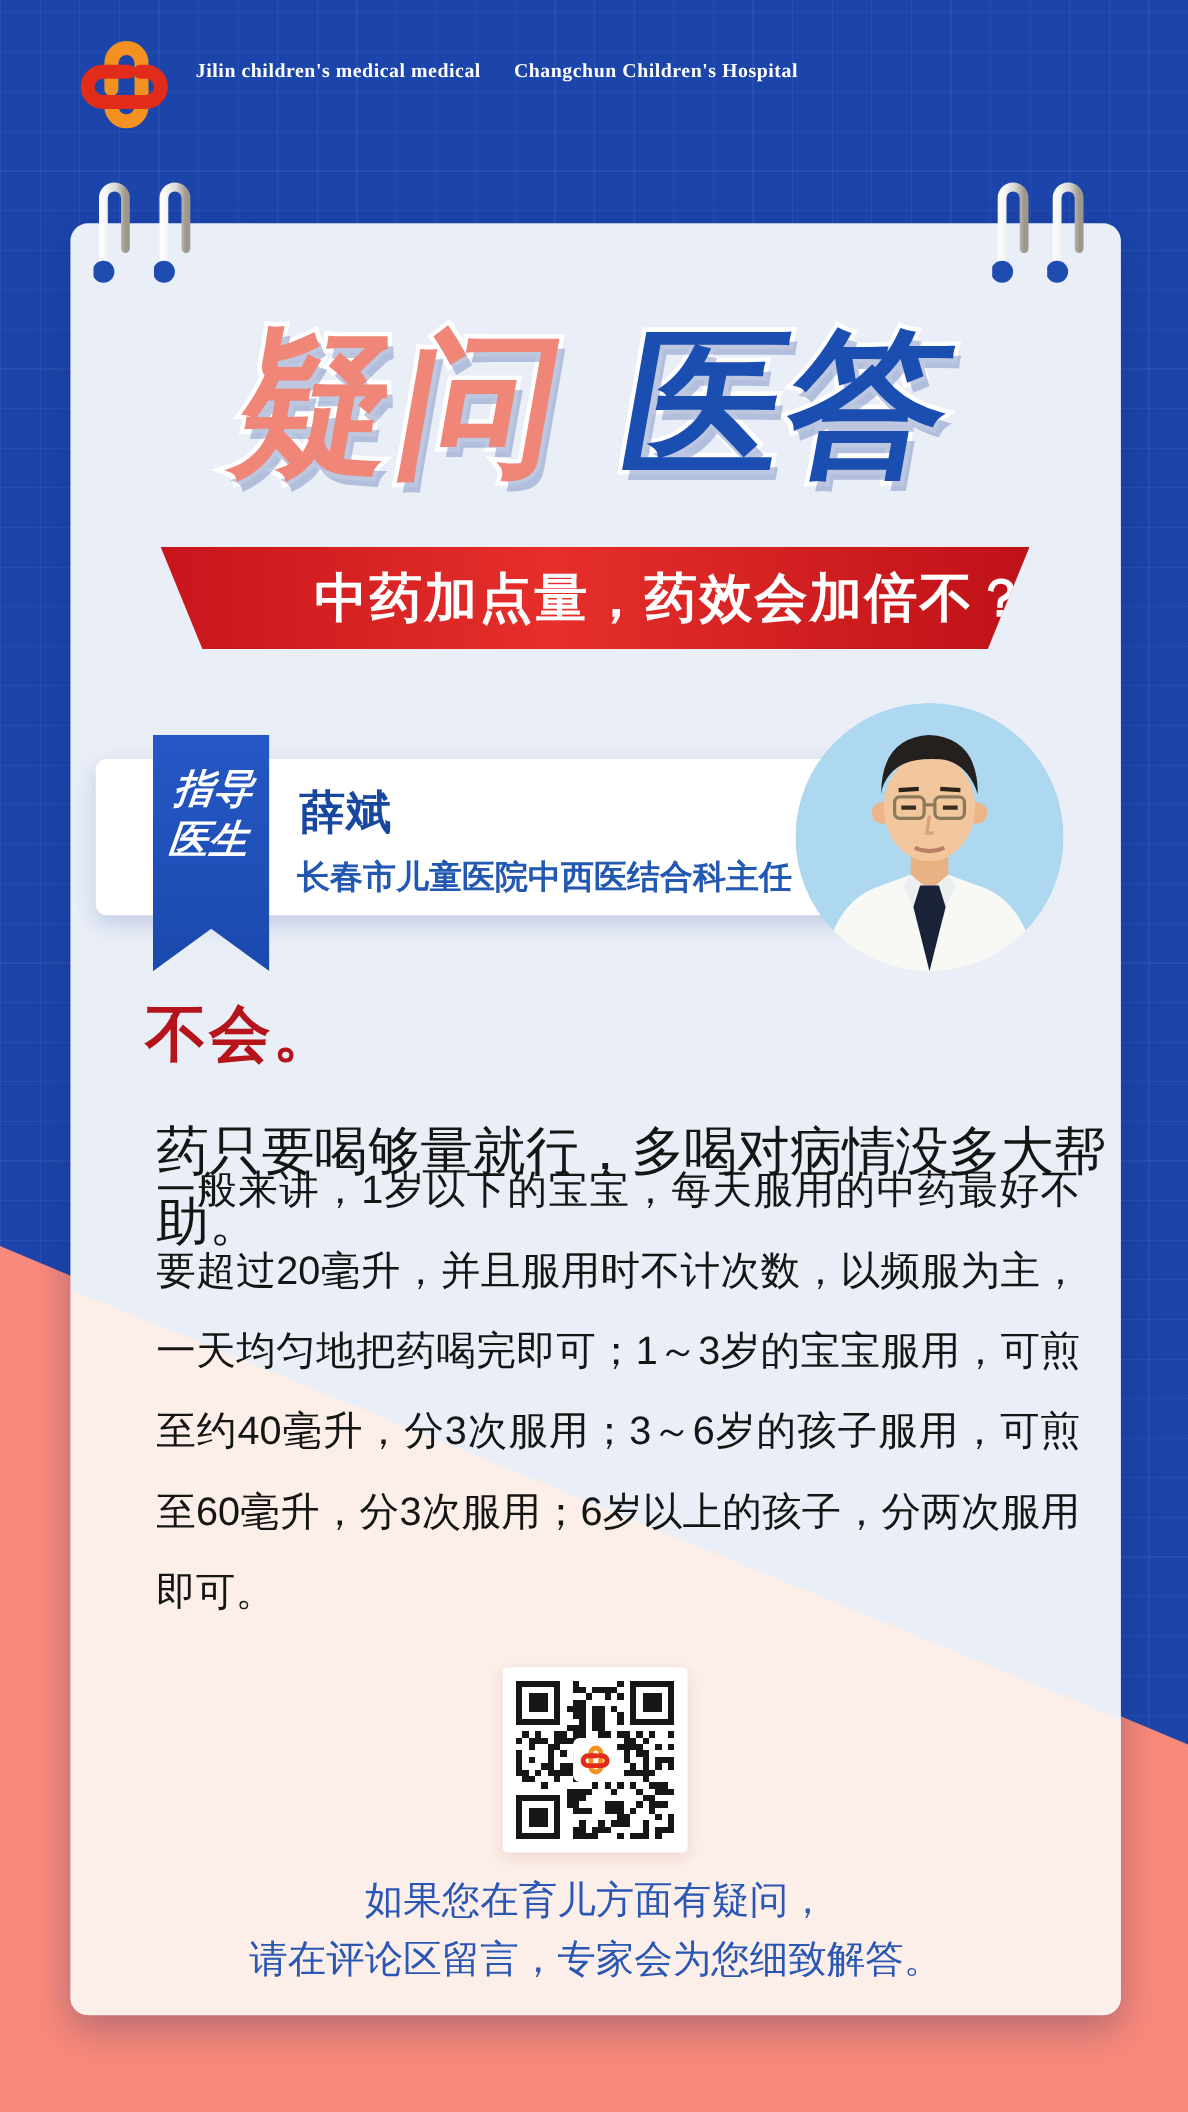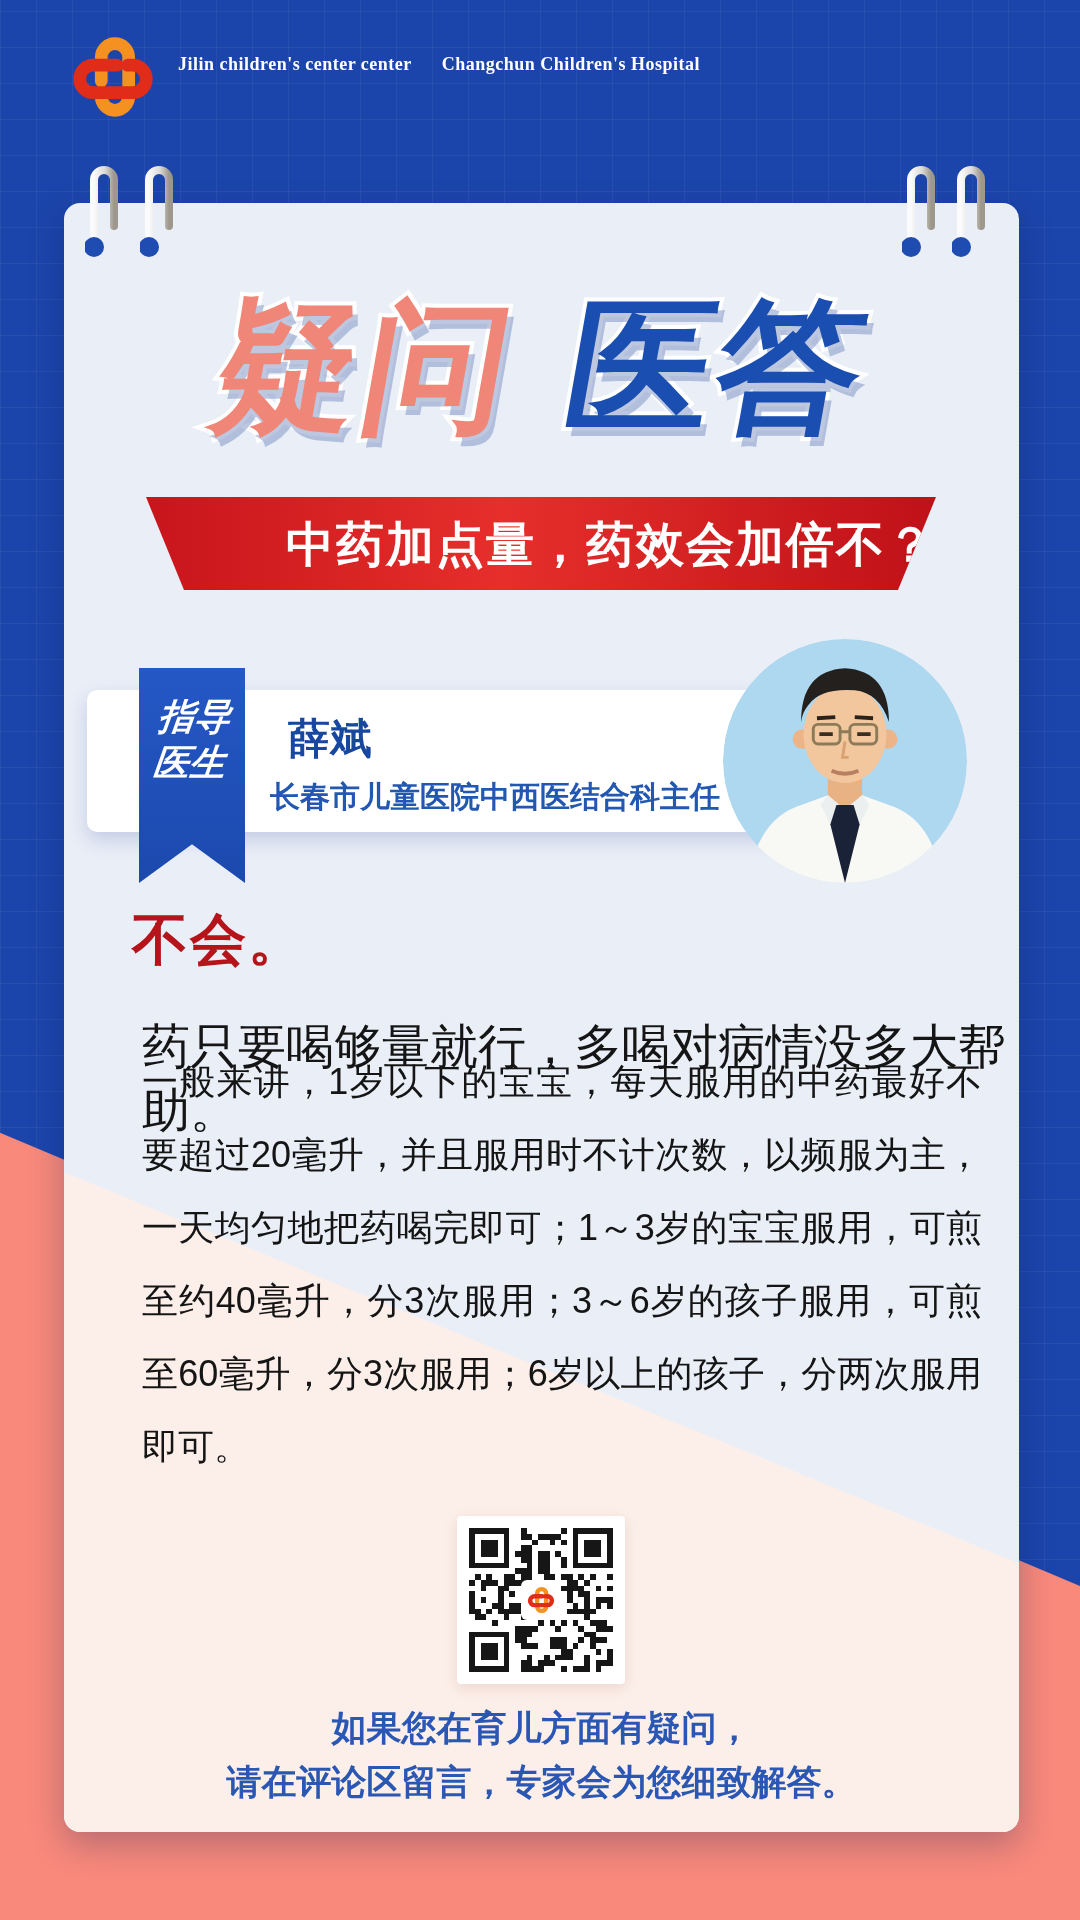--- a/index.html
+++ b/index.html
@@ -70,21 +70,21 @@
   .doc-ribbon{
     position:absolute;left:75px;top:465px;width:106px;height:215px;z-index:7;
     background:linear-gradient(180deg,#2558c6 0%,#1b49ad 100%);
     clip-path:polygon(0 0,100% 0,100% 100%,50% 82%,0 100%);
     color:#fff;text-align:center;
   }
   .doc-ribbon .rb{
     margin-top:26px;font-style:italic;font-weight:900;font-size:36px;line-height:46px;
     transform:skewX(-6deg);
   }
-  .doc-name{position:absolute;left:224px;top:508px;z-index:6;
+  .doc-name{position:absolute;left:208px;top:508px;z-index:6;
     font-weight:900;font-size:42px;color:#17479f;}
   .doc-role{position:absolute;left:206px;top:574px;z-index:6;
     font-size:30px;color:#2257b2;font-weight:bold;}
   .doc-photo{position:absolute;left:659px;top:436px;width:244px;height:244px;z-index:6;
     border-radius:50%;overflow:hidden;}
   
   .answer-word{position:absolute;left:68px;top:700px;z-index:5;
     font-weight:900;font-size:56px;color:#b5141b;letter-spacing:2px;}
   .para{position:absolute;left:78px;z-index:5;color:#151515;}
   .para1{top:812px;font-size:48px;}
@@ -96,37 +96,37 @@
   }
   .qr-box svg{position:absolute;left:12px;top:12px;width:144px;height:144px;}
   .qr-logo{
     position:absolute;left:64px;top:64px;width:40px;height:40px;background:#fff;
     border-radius:6px;z-index:2;display:flex;align-items:center;justify-content:center;
   }
   .qr-logo svg{position:static;width:32px;height:32px;}
   
   .footer{
     position:absolute;left:0;top:1498px;width:100%;z-index:5;text-align:center;
-    color:#2b57b4;font-size:35px;line-height:54px;font-weight:700;
+    color:#2b57b4;font-size:35px;line-height:54px;font-weight:400;
   }
 </style>
 </head>
 <body>
 
 <div class="bg-grid"></div>
 <div class="bg-salmon"></div>
 
 <div class="header">
   <svg class="logo" viewBox="0 0 100 100">
     <path d="M38,54 V30 a14,14 0 0 1 28,0 v40 a14,14 0 0 1 -28,0 v-5" fill="none" stroke="#f59120" stroke-width="13" stroke-linecap="round"></path>
     <path d="M54,38 H30 a14,14 0 0 0 0,28 h40 a14,14 0 0 0 0,-28 h-5" fill="none" stroke="#e02c18" stroke-width="13" stroke-linecap="round"></path>
   </svg>
   <div class="header-text">
     <div class="h-en">
-      <span>Jilin children's center center</span><span class="gap"></span><span>Changchun Children's Hospital</span>
+      <span>Jilin children's medical medical</span><span class="gap"></span><span>Changchun Children's Hospital</span>
     </div>
   </div>
 </div>
 
 <div class="card">
   <div class="card-pink"></div>
 
   <div class="title-row">
     <span class="w w1">疑问</span><span class="w w2">医答</span>
   </div>

